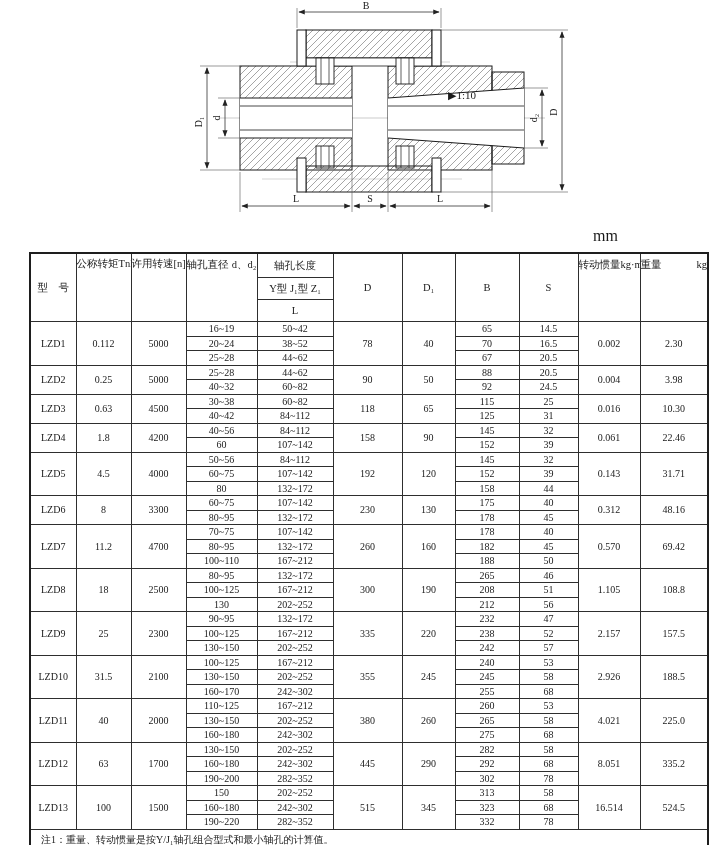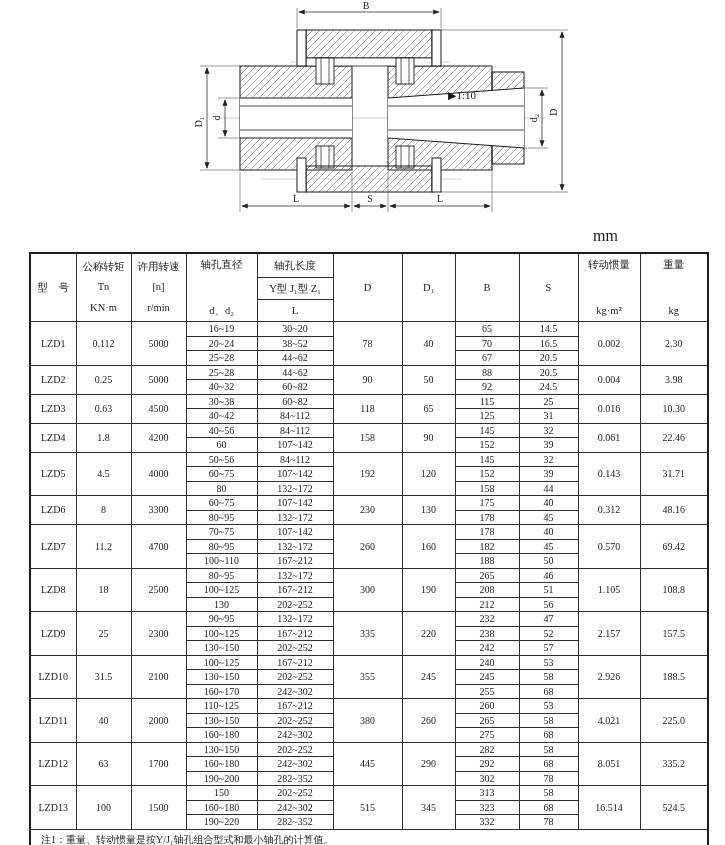--- a/index.html
+++ b/index.html
@@ -24,22 +24,22 @@
     border-collapse:collapse;table-layout:fixed;
     border:2px solid #1e1e1e;
   }
   table.params th, table.params td{
     border:1px solid #2e2e2e;padding:0;margin:0;
     text-align:center;vertical-align:middle;
     font-size:10px;line-height:13.5px;height:13.5px;
     font-weight:normal;overflow:hidden;white-space:nowrap;
   }
   table.params thead th{font-size:10.5px;}
-  .stack{display:flex;flex-direction:column;justify-content:space-around;height:62px;padding:1px 0;}
-  .stack.sp{justify-content:space-between;height:60px;padding:2px 8px;}
+  .stack{display:flex;flex-direction:row;justify-content:space-around;height:62px;padding:1px 0;}
+  .stack.sp{justify-content:space-between;height:60px;padding:2px 0;}
   .hl{display:block;line-height:14px;}
   thead tr.hr1 th{height:23px;}
   thead tr.hr2 th{height:21px;line-height:21px;}
   thead tr.hr3 th{height:21px;line-height:21px;}
   tfoot td{
     text-align:left !important;height:auto !important;
     padding:3px 6px 5px 10px !important;font-size:10.5px;
     line-height:18px;white-space:normal !important;
   }
 </style>
@@ -223,21 +223,21 @@
       <tr class="hr3">
         <th>L</th>
       </tr>
     </thead>
     <tbody>
         <tr>
           <td rowspan="3">LZD1</td>
           <td rowspan="3">0.112</td>
           <td rowspan="3">5000</td>
           <td>16~19</td>
-          <td>30~20</td>
+          <td>50~42</td>
           <td rowspan="3">78</td>
           <td rowspan="3">40</td>
           <td>65</td>
           <td>14.5</td>
           <td rowspan="3">0.002</td>
           <td rowspan="3">2.30</td>
         </tr>
         <tr>
           <td>20~24</td>
           <td>38~52</td>

